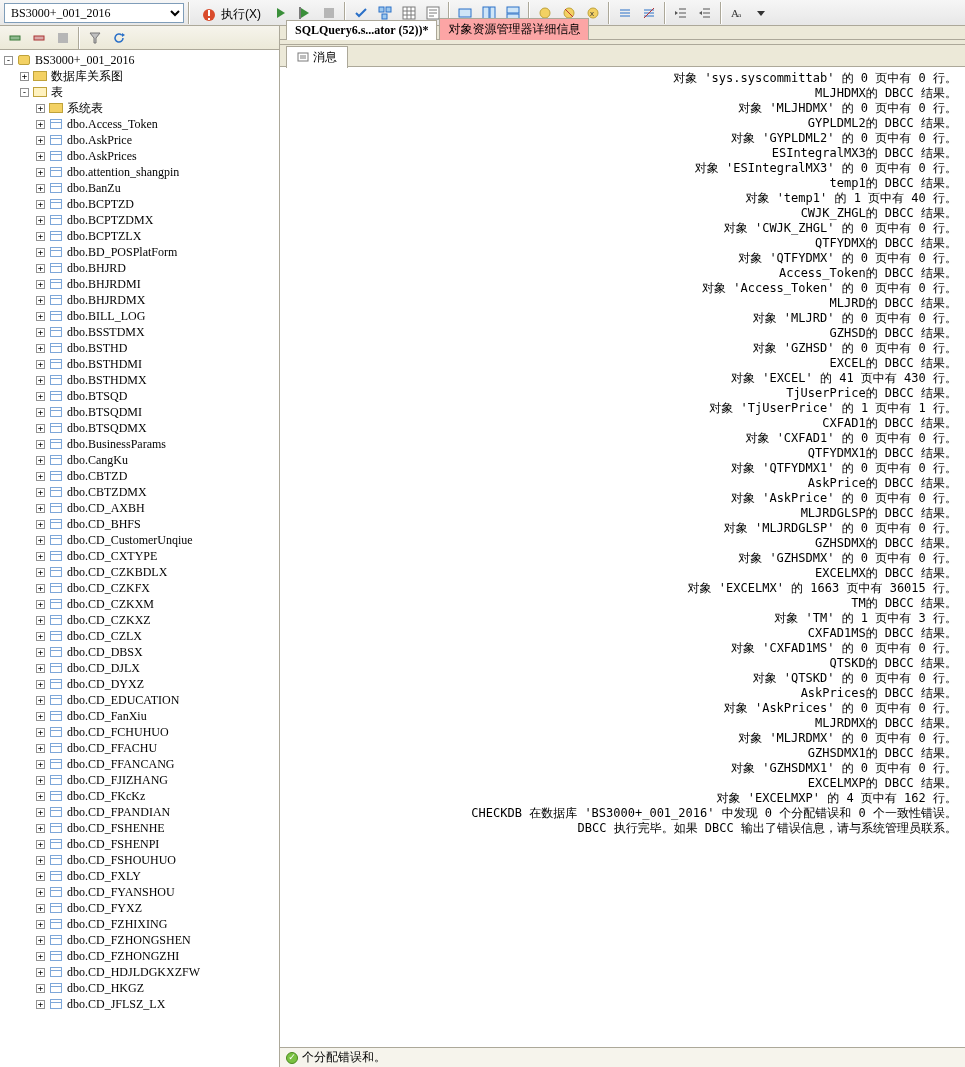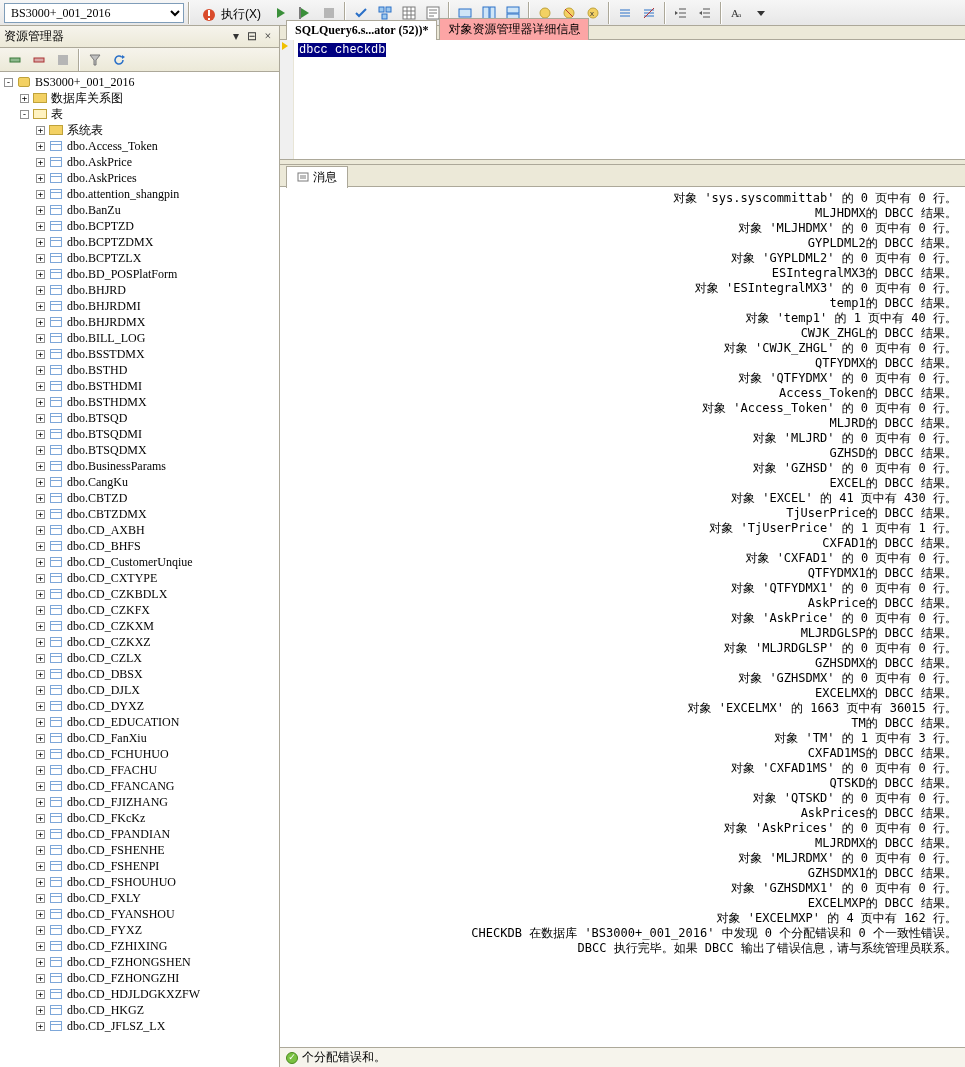--- a/index.html
+++ b/index.html
@@ -202,27 +202,20 @@
     <div class="tb-btn">
         <svg width="8" height="8">
           <polygon points="0,2 8,2 4,7" fill="#333"></polygon>
         </svg>
       </div>
   </div>
 
   <div class="main">
 
     <div class="left">
-      <div class="left-title">
-        <span>资源管理器</span>
-        <span class="spacer"></span>
-        <span class="pin">▾</span>
-        <span class="pin">⊟</span>
-        <span class="x">×</span>
-      </div>
       <div class="left-toolbar">
         <div class="tb-btn">
             <svg width="14" height="14">
               <rect x="2" y="5" width="10" height="4" fill="#8fb98f" stroke="#3a7a3a"></rect>
             </svg>
           </div>
         <div class="tb-btn">
             <svg width="14" height="14">
               <rect x="2" y="5" width="10" height="4" fill="#d9a9a9" stroke="#a33"></rect>
             </svg>
@@ -726,28 +719,20 @@
             </span>
             <span class="lbl">dbo.CD_JFLSZ_LX</span>
           </div>
         </div>
     </div>
 
     <div class="right">
       <div class="tabs">
         <div class="tab active">SQLQuery6.s...ator (52))*</div>
         <div class="tab">对象资源管理器详细信息</div>
-      </div>
-      <div class="editor">
-        <div class="gutter">
-            <div class="cursor-mark"></div>
-          </div>
-        <div class="code">
-          <span class="sel">dbcc checkdb</span>
-        </div>
       </div>
       <div class="splitter-h"></div>
       <div class="results">
         <div class="results-tabs">
           <div class="rtab">
             <span>
                 <svg width="12" height="12">
                   <rect x="1" y="1" width="10" height="8" fill="#fff" stroke="#7a7a7a"></rect>
                   <line x1="3" y1="4" x2="9" y2="4" stroke="#7a7a7a"></line>
                   <line x1="3" y1="6" x2="9" y2="6" stroke="#7a7a7a"></line>

